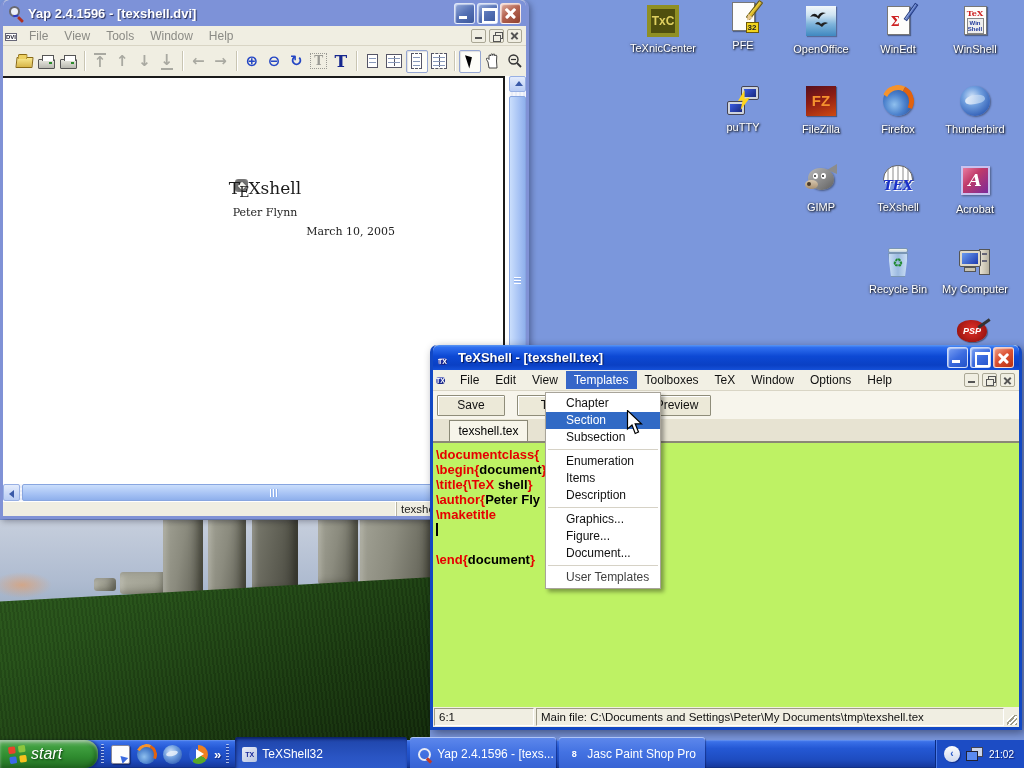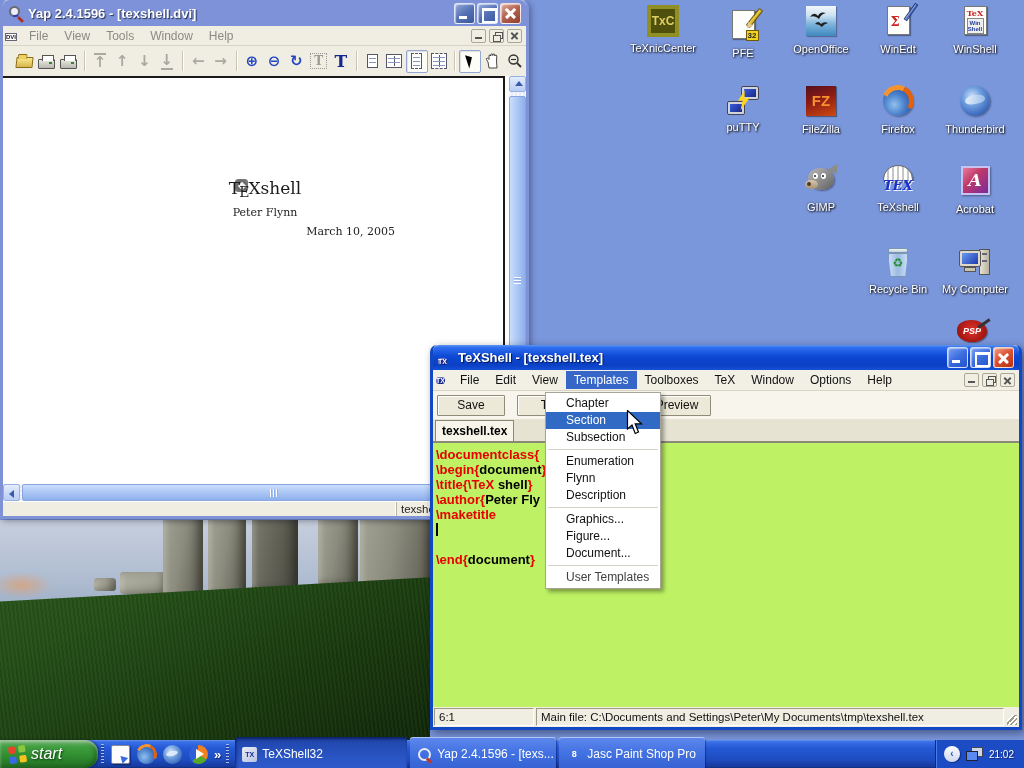--- a/index.html
+++ b/index.html
@@ -154,21 +154,21 @@
   .tex16{width:15px;height:15px;background:linear-gradient(145deg,#2a3ab8,#101e78);border-radius:3px;color:#fff;font:bold 7px/15px "Liberation Sans",sans-serif;text-align:center;box-shadow:inset 1px 1px 1px rgba(255,255,255,.4)}
 
   
   #texshell{left:430px;top:345px;width:592px;height:385px;z-index:4;border:3px solid #1248c4;border-top:none;background:#f0eee2;display:flex;flex-direction:column;box-shadow:3px 3px 10px rgba(0,0,20,.45)}
   #texshell .tbar{background:linear-gradient(180deg,#5a96f2 0%,#2f6ff0 10%,#0d49d4 45%,#0a40c4 80%,#1550d8 100%);height:25px}
   #ts-menubar{height:21px;background:#f2f0e4;border-bottom:1px solid #d9d5c5;padding-left:3px}
   #ts-menubar .m-item.sel{background:#3666c8;color:#fff}
   #ts-toolbar{height:28px;background:#f7f5ec;display:flex;align-items:center;border-bottom:1px solid #е2dеcc}
   .ts-btn{height:21px;background:linear-gradient(#fbfaf4,#еcе9d8 60%,#dеdacc);background-color:#ece9d8;border:1px solid #8f8d7a;box-shadow:inset 1px 1px 0 #fff;font-size:12px;color:#111;text-align:center;border-radius:1px;padding:0 2px}
   #ts-tabrow{height:24px;background:#e7e3d2;border-bottom:2px solid #8a8876;display:flex;align-items:flex-end}
-  #ts-tab{height:21px;min-width:79px;margin-left:2px;background:#f7f5ea;border:1px solid #8a8876;border-bottom:none;font-weight:bold;font-size:12px;text-align:center;line-height:20px;padding:0 6px}
+  #ts-tab{height:21px;min-width:79px;margin-left:16px;background:#f7f5ea;border:1px solid #8a8876;border-bottom:none;font-weight:normal;font-size:12px;text-align:center;line-height:20px;padding:0 6px}
   #ts-editor{flex:1;background:#bef264;padding:4px 0 0 3px;font:bold 13px/15px "Liberation Sans",sans-serif;overflow:hidden;position:relative}
   .ed-line{height:15px;white-space:pre}
   .seg-cmd{color:#e60000}.seg-txt{color:#000}
   .caret{display:inline-block;width:1.5px;height:13px;background:#000;vertical-align:-2px}
   #ts-status{height:20px;background:#f0eee2;display:flex;font-size:11.5px;color:#111;align-items:stretch}
   .pnl{border:1px solid;border-color:#9e9b88 #fff #fff #9e9b88;margin:1px;padding:1px 4px;line-height:15px;white-space:nowrap;overflow:hidden}
   #ts-status .p1{width:100px}
   #ts-status .p2{flex:1}
   .grip{width:14px;position:relative}
   .grip::after{content:"";position:absolute;right:2px;bottom:2px;width:10px;height:10px;background:
@@ -239,21 +239,21 @@
   <div class="grass"></div>
 </div>
 
 <div id="icon-layer">
       <div class="dk-icon" style="left: 624px; top: 4px;">
         <div class="dk-art">
           <div class="a-txc">TxC</div>
         </div>
         <div class="dk-label">TeXnicCenter</div>
       </div>
-      <div class="dk-icon" style="left: 704px; top: 8px;">
+      <div class="dk-icon" style="left: 704px; top: 0;">
         <div class="dk-art">
           <div class="a-page">
             <span class="a-pencil"></span>
             <span class="a-badge">32</span>
           </div>
         </div>
         <div class="dk-label">PFE</div>
       </div>
       <div class="dk-icon" style="left: 782px; top: 4px;">
         <div class="dk-art">
@@ -550,21 +550,21 @@
     <span class="grip"></span>
   </div>
 </div>
 
 <div id="tpl-menu">
       <div class="tm-item">Chapter</div>
       <div class="tm-item hl">Section</div>
       <div class="tm-item">Subsection</div>
       <div class="tm-sep"></div>
       <div class="tm-item">Enumeration</div>
-      <div class="tm-item">Flynn</div>
+      <div class="tm-item">Items</div>
       <div class="tm-item">Description</div>
       <div class="tm-sep"></div>
       <div class="tm-item">Graphics...</div>
       <div class="tm-item">Figure...</div>
       <div class="tm-item">Document...</div>
       <div class="tm-sep"></div>
       <div class="tm-item dis">User Templates</div>
     </div>
 
 <svg id="cursor" width="19" height="26" viewBox="0 0 19 26">

